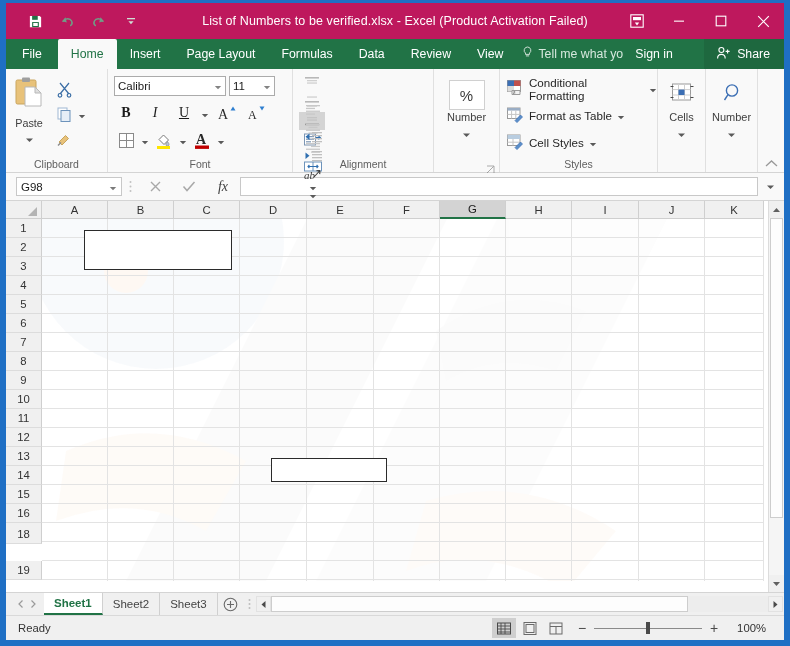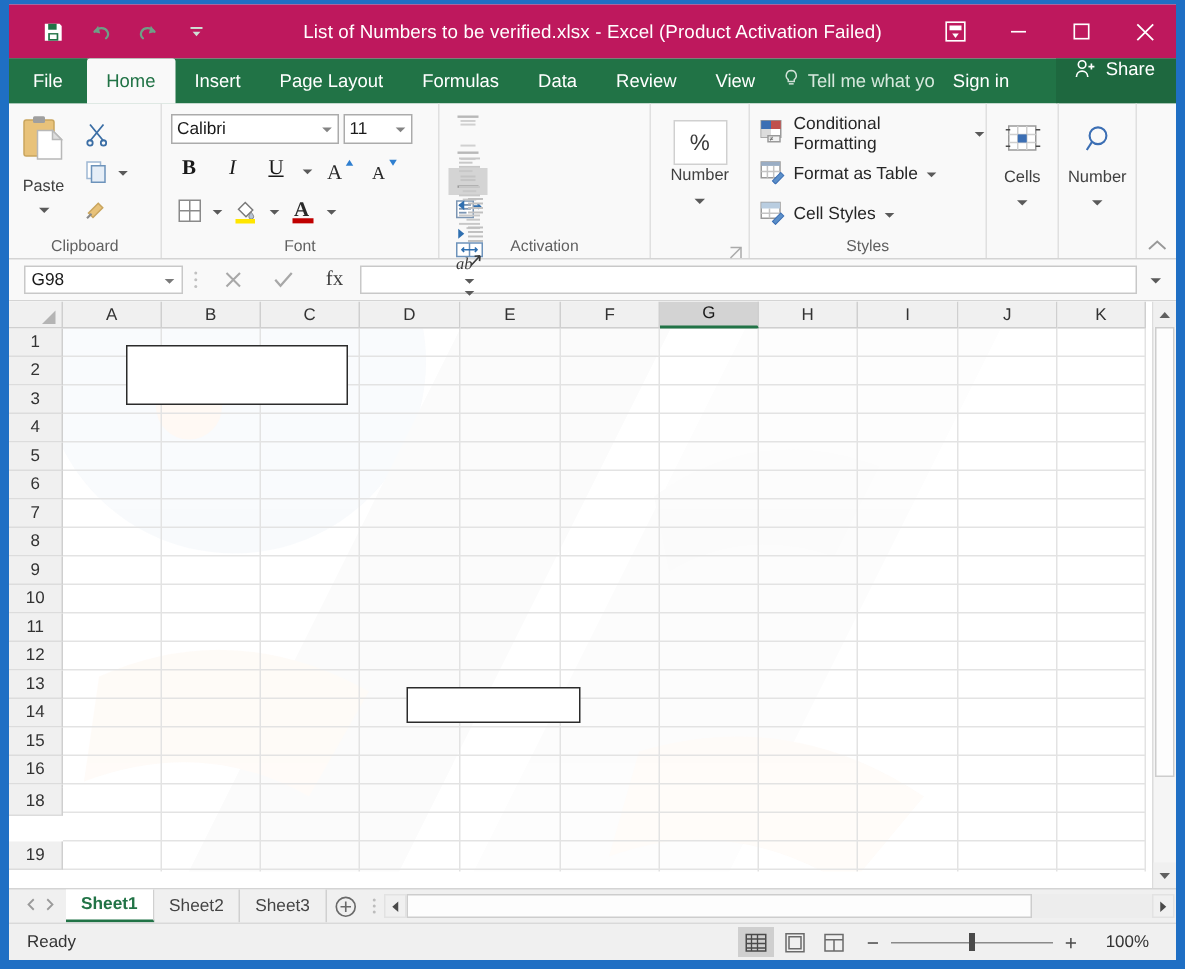--- a/index.html
+++ b/index.html
@@ -54,21 +54,21 @@
   .rtab.active{
     background:#f9f9f9;color:#217346;border-radius:2px 2px 0 0;
     font-weight:400;
   }
   .tellme{
     display:flex;align-items:center;gap:5px;color:#d6e8dd;font-size:12.3px;
     padding:0 6px;height:30px;
   }
   .signin{font-size:12.3px;color:#ffffff;padding:0 6px;display:flex;align-items:center;height:30px;}
   .sharebox{
-    margin-left:auto;height:30px;display:flex;gap:6px;
+    margin-left:auto;height:30px;display:flex;align-items:center;gap:6px;
     padding:0 14px 0 12px;background:#1e683f;color:#fff;font-size:12.3px;
   }
 
   
   .ribbon{
     height:103px;background:#f9f9f9;border-bottom:1px solid #d4d4d4;
     display:flex;flex:none;position:relative;
   }
   .rgroup{
     position:relative;height:103px;box-sizing:border-box;
@@ -572,21 +572,21 @@
                 <path d="M12 11 18 4.5M18 4.5l-3.6.3M18 4.5l-.3 3.6" stroke="#3a3a3a" stroke-width="1.1" fill="none"></path>
               </svg>
           </span>
           <span>
             <svg width="8" height="5" viewBox="0 0 8 5">
                 <path d="M.8 1 4 4.2 7.2 1z" fill="#5a5a5a"></path>
               </svg>
           </span>
         </div>
       </div>
-      <div class="glabel">Activation</div>
+      <div class="glabel">Alignment</div>
     </div>
 
     <div class="rgroup g-num">
       <div class="gbody" style="justify-content:center;">
         <div class="bigbtn" style="width:58px;">
           <span style="width:34px;height:28px;border:1px solid #d0d0d0;background:#fff;display:flex;align-items:center;justify-content:center;font-size:15px;color:#3a3a3a;">%</span>
           <span class="lbl">Number</span>
           <span>
             <svg width="9" height="6" viewBox="0 0 9 6">
                 <path d="M1 1.5 4.5 5 8 1.5z" fill="#5a5a5a"></path>
@@ -729,21 +729,21 @@
       <svg width="13" height="13" viewBox="0 0 13 13">
           <path d="M2 2l9 9M11 2 2 11" stroke="#a8a8a8" stroke-width="1.4"></path>
         </svg>
     </div>
     <div class="fb-btn">
       <svg width="14" height="13" viewBox="0 0 14 13">
           <path d="M1.5 6.5 5 10.5 12.5 2" fill="none" stroke="#a8a8a8" stroke-width="1.5"></path>
         </svg>
     </div>
     <div class="fb-btn">
-      <span style="font-family:'Liberation Serif',serif;font-size:14px;color:#404040;">fx</span>
+      <span style="font-family:'Liberation Serif',serif;font-style:italic;font-size:14px;color:#404040;">fx</span>
     </div>
     <div class="fb-input"></div>
     <div class="fb-expand">
       <svg width="9" height="6" viewBox="0 0 9 6">
           <path d="M1 1.5 4.5 5 8 1.5z" fill="#5a5a5a"></path>
         </svg>
     </div>
   </div>
 
   <div class="gridwrap">

